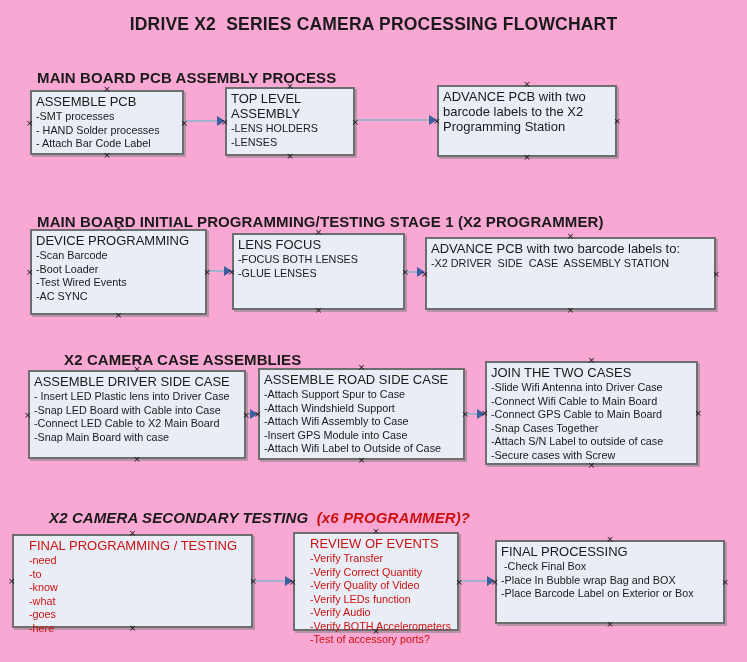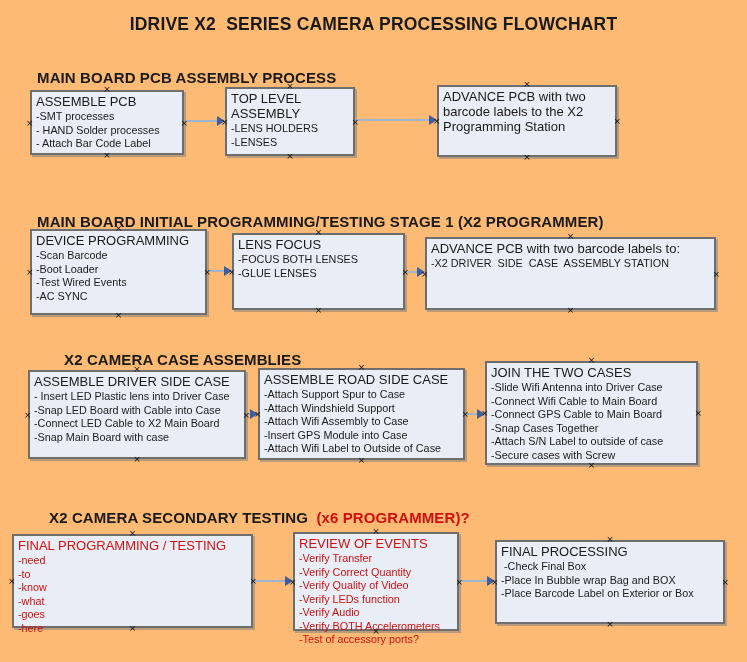--- a/index.html
+++ b/index.html
@@ -5,40 +5,40 @@
   :root{
     --red:#cc1111;
     --box-fill:#e9edf5;
     --box-border:#6e6e6e;
     --arrow-line:#9fb3ce;
     --arrow-head:#3e5f9e;
     --text:#1a1a1a;
   }
   html,body{margin:0;padding:0;background:#ffffff;}
   body{font-family:"Liberation Sans","DejaVu Sans",sans-serif;color:var(--text);}
-  .canvas{position:relative;width:747px;height:662px;background:#fdba74;overflow:hidden;}
+  .canvas{position:relative;width:747px;height:662px;background:#f9a8d4;overflow:hidden;}
 
   .title{
     position:absolute;top:14px;left:0;width:747px;text-align:center;
     font-size:17.5px;font-weight:bold;white-space:pre;letter-spacing:.2px;
   }
   .section-header{
     position:absolute;font-size:15px;font-weight:bold;white-space:pre;letter-spacing:.1px;text-align:center;
   }
   .section-header .accent{color:var(--red);}
 
   .fbox{
     position:absolute;background:var(--box-fill);
     border:2px solid var(--box-border);
     box-shadow:2px 2px 0 rgba(130,130,130,.55);
     padding:2px 4px 0 4px;box-sizing:border-box;
   }
   .fbox-title{font-size:13px;font-weight:normal;line-height:15px;margin-bottom:1px;}
   .fbox-item{font-size:10.8px;line-height:13.5px;white-space:pre;}
-  .fbox.red .fbox-title,.fbox.red .fbox-item{color:var(--red);}
+  .fbox.red .fbox-title,.fbox.red .fbox-item{color:var(--red);margin-left:11px;}
 
   .handle{
     position:absolute;font-size:9px;line-height:9px;color:#111;
     font-family:"DejaVu Sans",sans-serif;pointer-events:none;z-index:3;
   }
   .handle-top{top:-7px;left:50%;transform:translateX(-50%);}
   .handle-bottom{bottom:-7px;left:50%;transform:translateX(-50%);}
   .handle-left{left:-6px;top:50%;transform:translateY(-50%);}
   .handle-right{right:-6px;top:50%;transform:translateY(-50%);}
 
@@ -207,21 +207,21 @@
         <div class="fbox-item">-Snap Cases Together</div>
         <div class="fbox-item">-Attach S/N Label to outside of case</div>
         <div class="fbox-item">-Secure cases with Screw</div>
       </div>
   <span class="handle handle-top">×</span>
       <span class="handle handle-bottom">×</span>
       <span class="handle handle-left">×</span>
       <span class="handle handle-right">×</span>
     </div>
 
-  <div class="section-header" style="left:32px;top:492px;">
+  <div class="section-header" style="left:32px;top:492px;font-style:italic;">
     <span>X2 CAMERA SECONDARY TESTING </span><span class="accent"> (x6 PROGRAMMER)?</span>
   </div>
 
   <div class="fbox red" style="left:12px;top:534px;width:241px;height:94px;">
     <div class="fbox-title">FINAL PROGRAMMING / TESTING</div>
     <div class="fbox-items">
         <div class="fbox-item">-need</div>
         <div class="fbox-item">-to</div>
         <div class="fbox-item">-know</div>
         <div class="fbox-item">-what</div>

